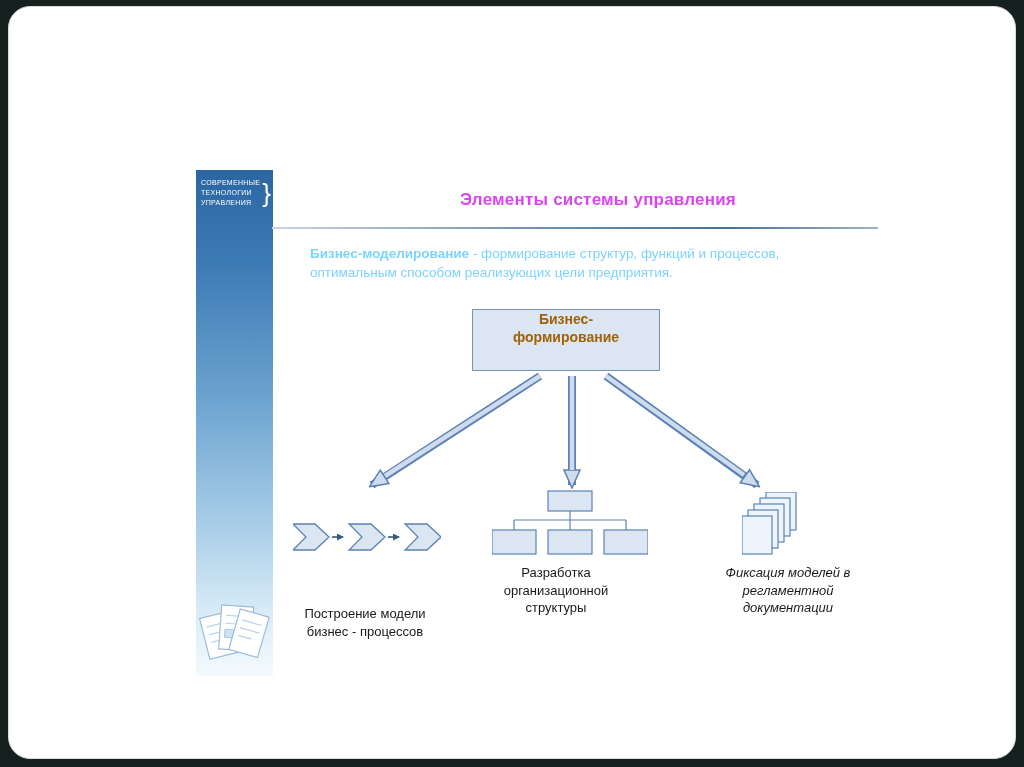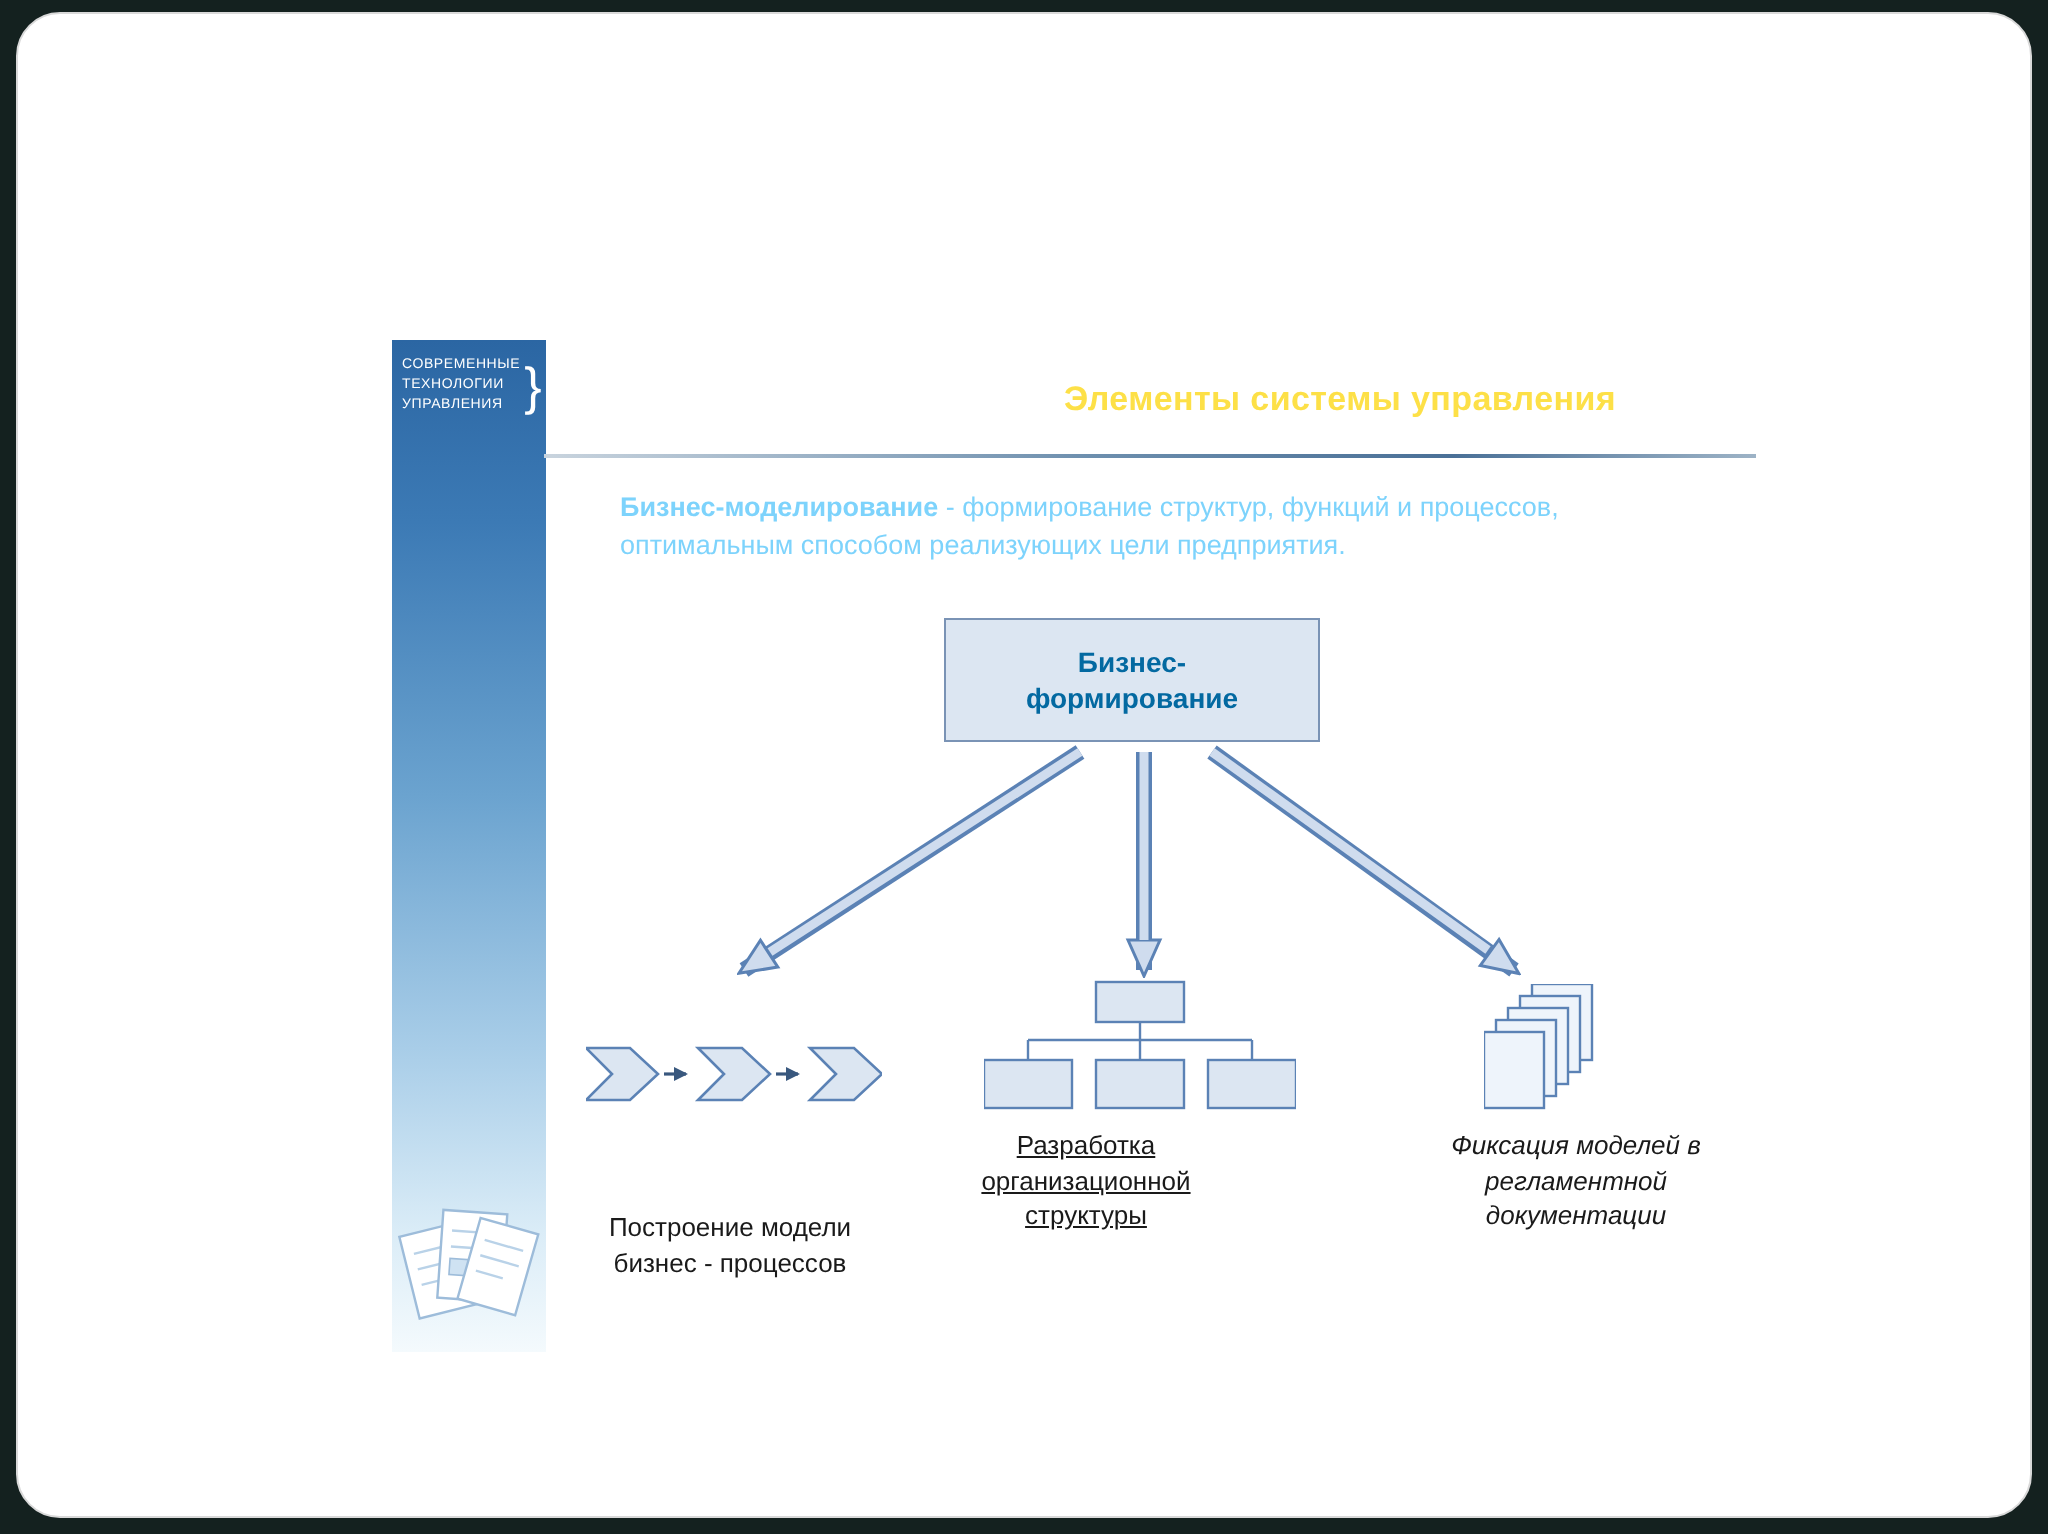--- a/index.html
+++ b/index.html
@@ -59,22 +59,22 @@
   }
   
   .slide-title {
     position: absolute;
     top: 190px;
     left: 460px;
     width: 420px;
     margin: 0;
     font-size: 17px;
     font-weight: bold;
-    color: #fde047;
-    text-align: center;
+    color: #d946ef;
+    text-align: left;
     letter-spacing: 0.2px;
   }
   .title-divider {
     position: absolute;
     left: 272px; top: 227px;
     width: 606px; height: 2px;
     background: linear-gradient(to right, #c9d4de 0%, #6d8fae 45%, #4a7097 75%, #9db3c6 100%);
   }
   
   .intro {
@@ -91,45 +91,45 @@
   .root-node {
     position: absolute;
     left: 472px; top: 309px;
     width: 188px; height: 62px;
     background: #dce6f2;
     border: 1px solid #7a93b5;
     box-sizing: border-box;
     display: flex;
     flex-direction: column;
     align-items: center;
-    justify-content: center;
+    justify-content: flex-start;
     font-size: 14px;
     font-weight: bold;
-    color: #0369a1;
+    color: #a16207;
     line-height: 1.3;
   }
   .arrows-svg {
     position: absolute;
     left: 270px; top: 372px;
     width: 520px; height: 125px;
   }
   .icon-box { position: absolute; }
   .icon-chevrons { left: 293px; top: 520px; }
   .icon-org     { left: 492px; top: 490px; }
   .icon-docs    { left: 742px; top: 492px; }
   .branch-label {
     position: absolute;
     top: 564px;
     font-size: 13px;
     line-height: 1.35;
     color: #1a1a1a;
     text-align: center;
   }
   .label-1 { left: 285px; width: 160px; margin-top: 41px; }
-  .label-2 { left: 470px; width: 146px; text-decoration: underline; }
+  .label-2 { left: 483px; width: 146px; }
   .label-3 { left: 706px; width: 164px; font-style: italic; }
 </style>
 </head>
 <body>
 
 <div class="slide-card"></div>
 
 <div class="page-layer">
 
   <div class="sidebar">

